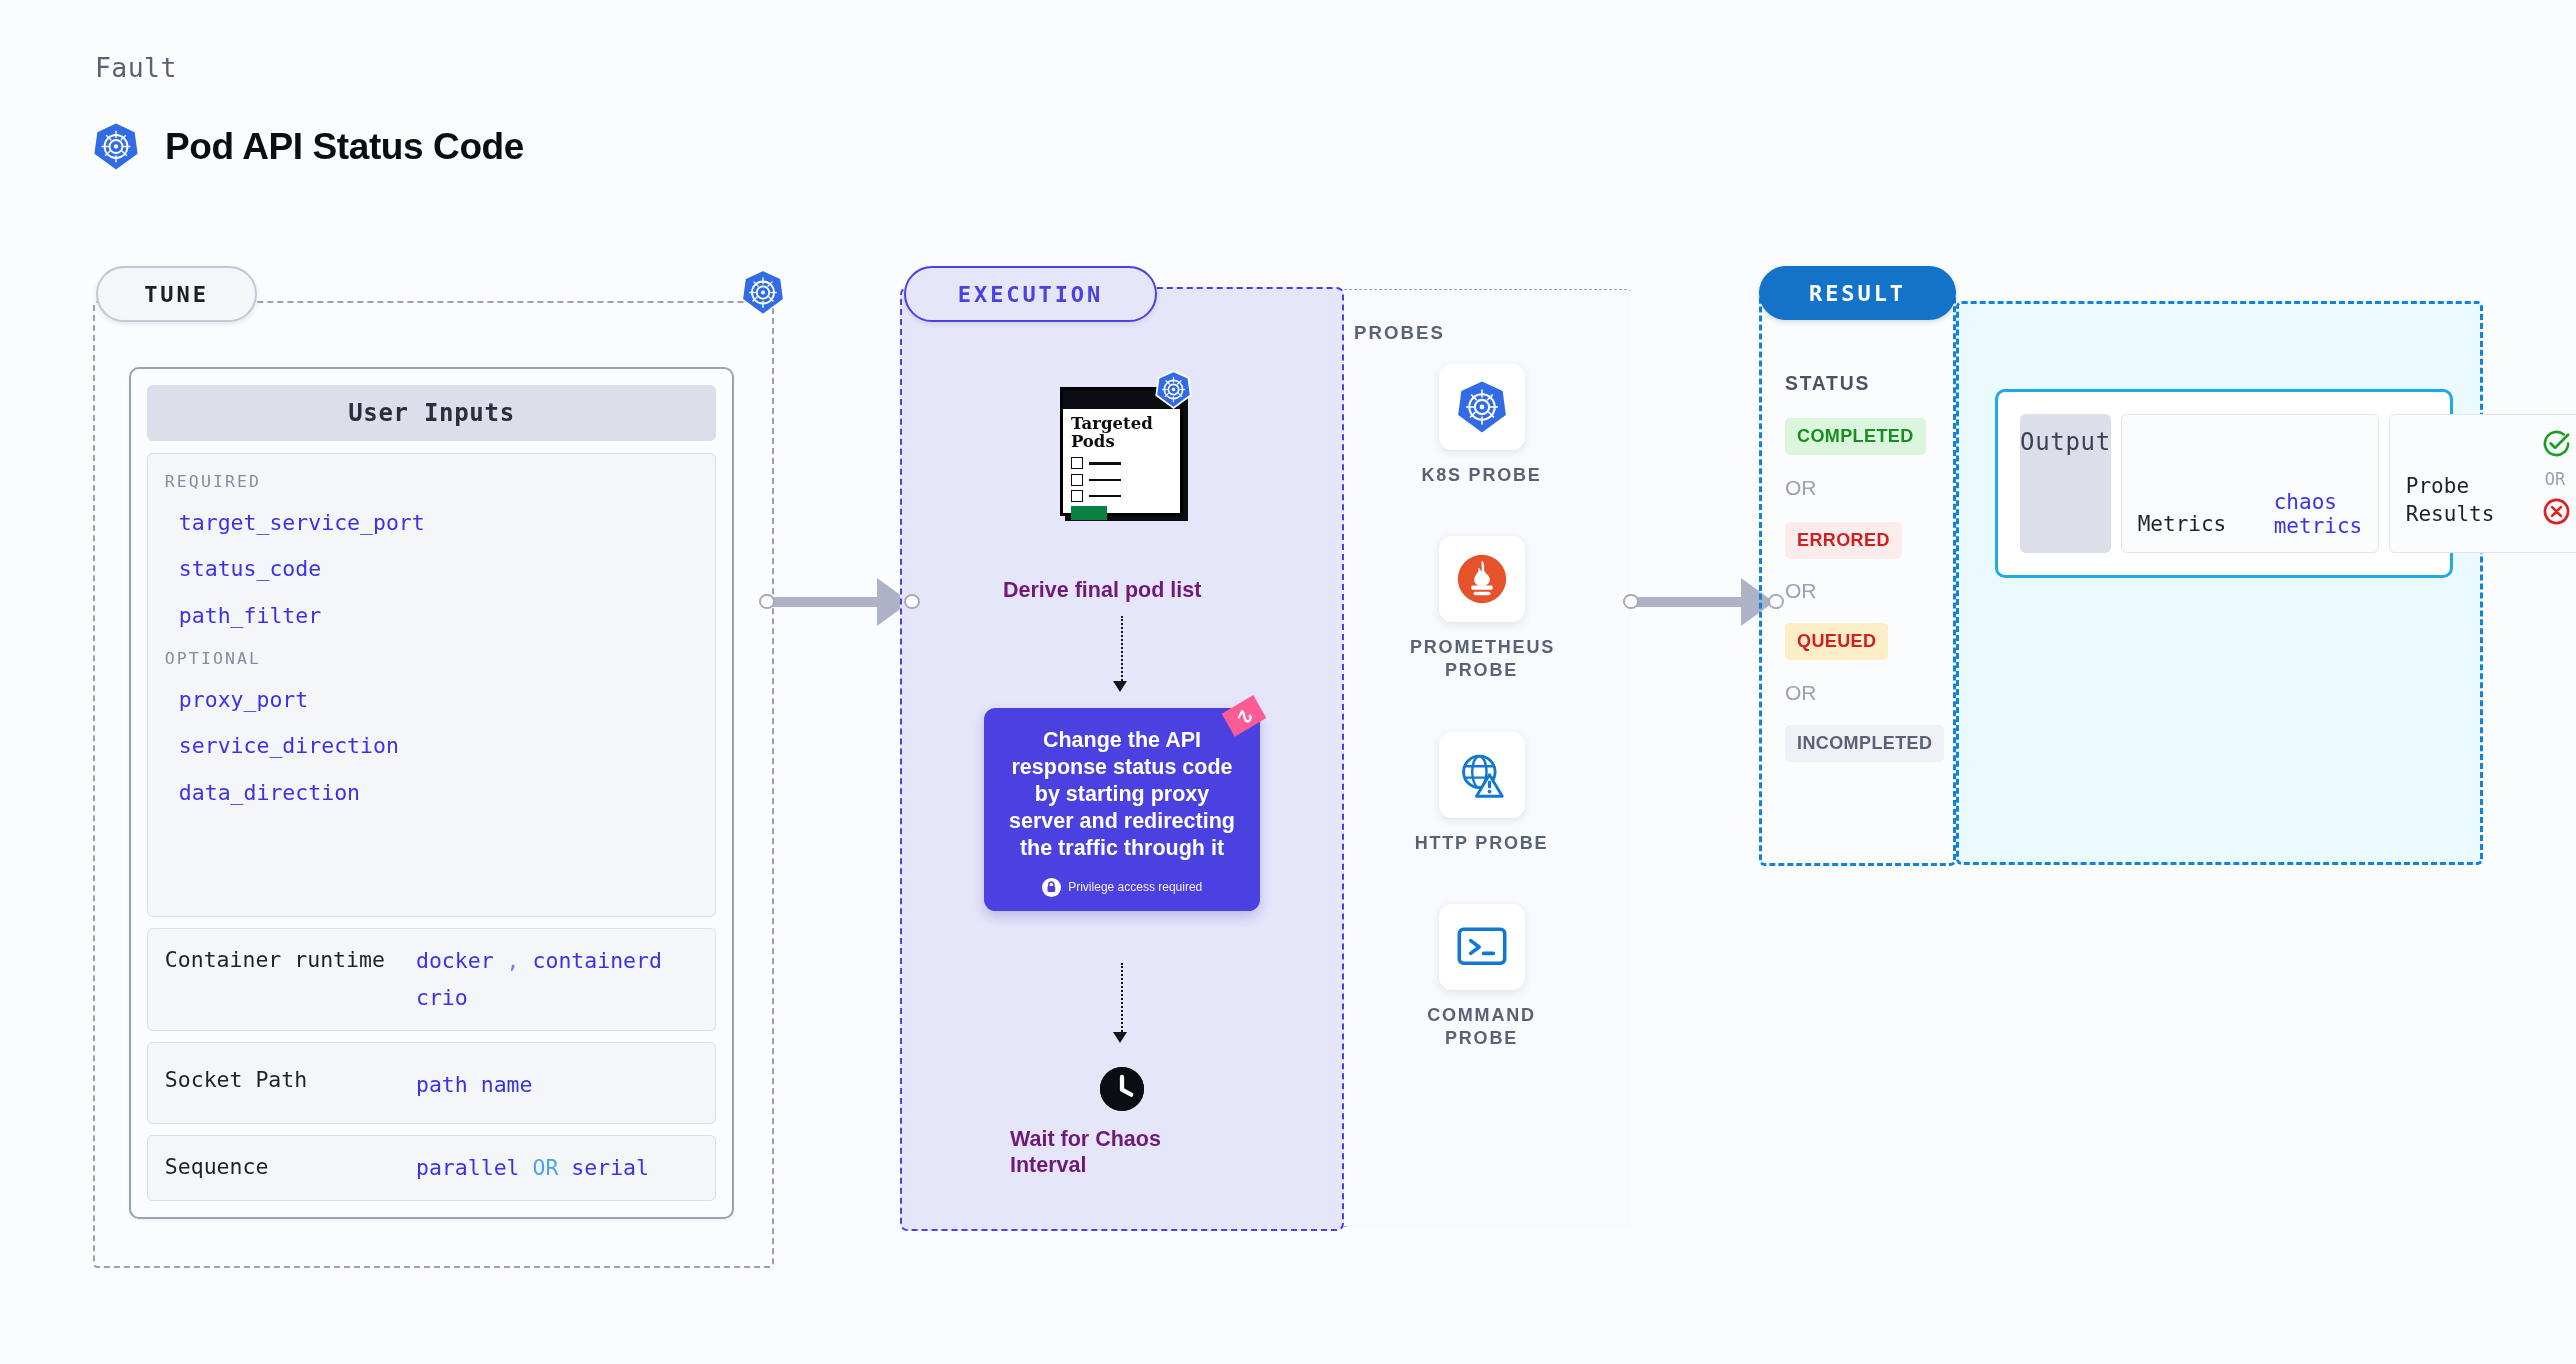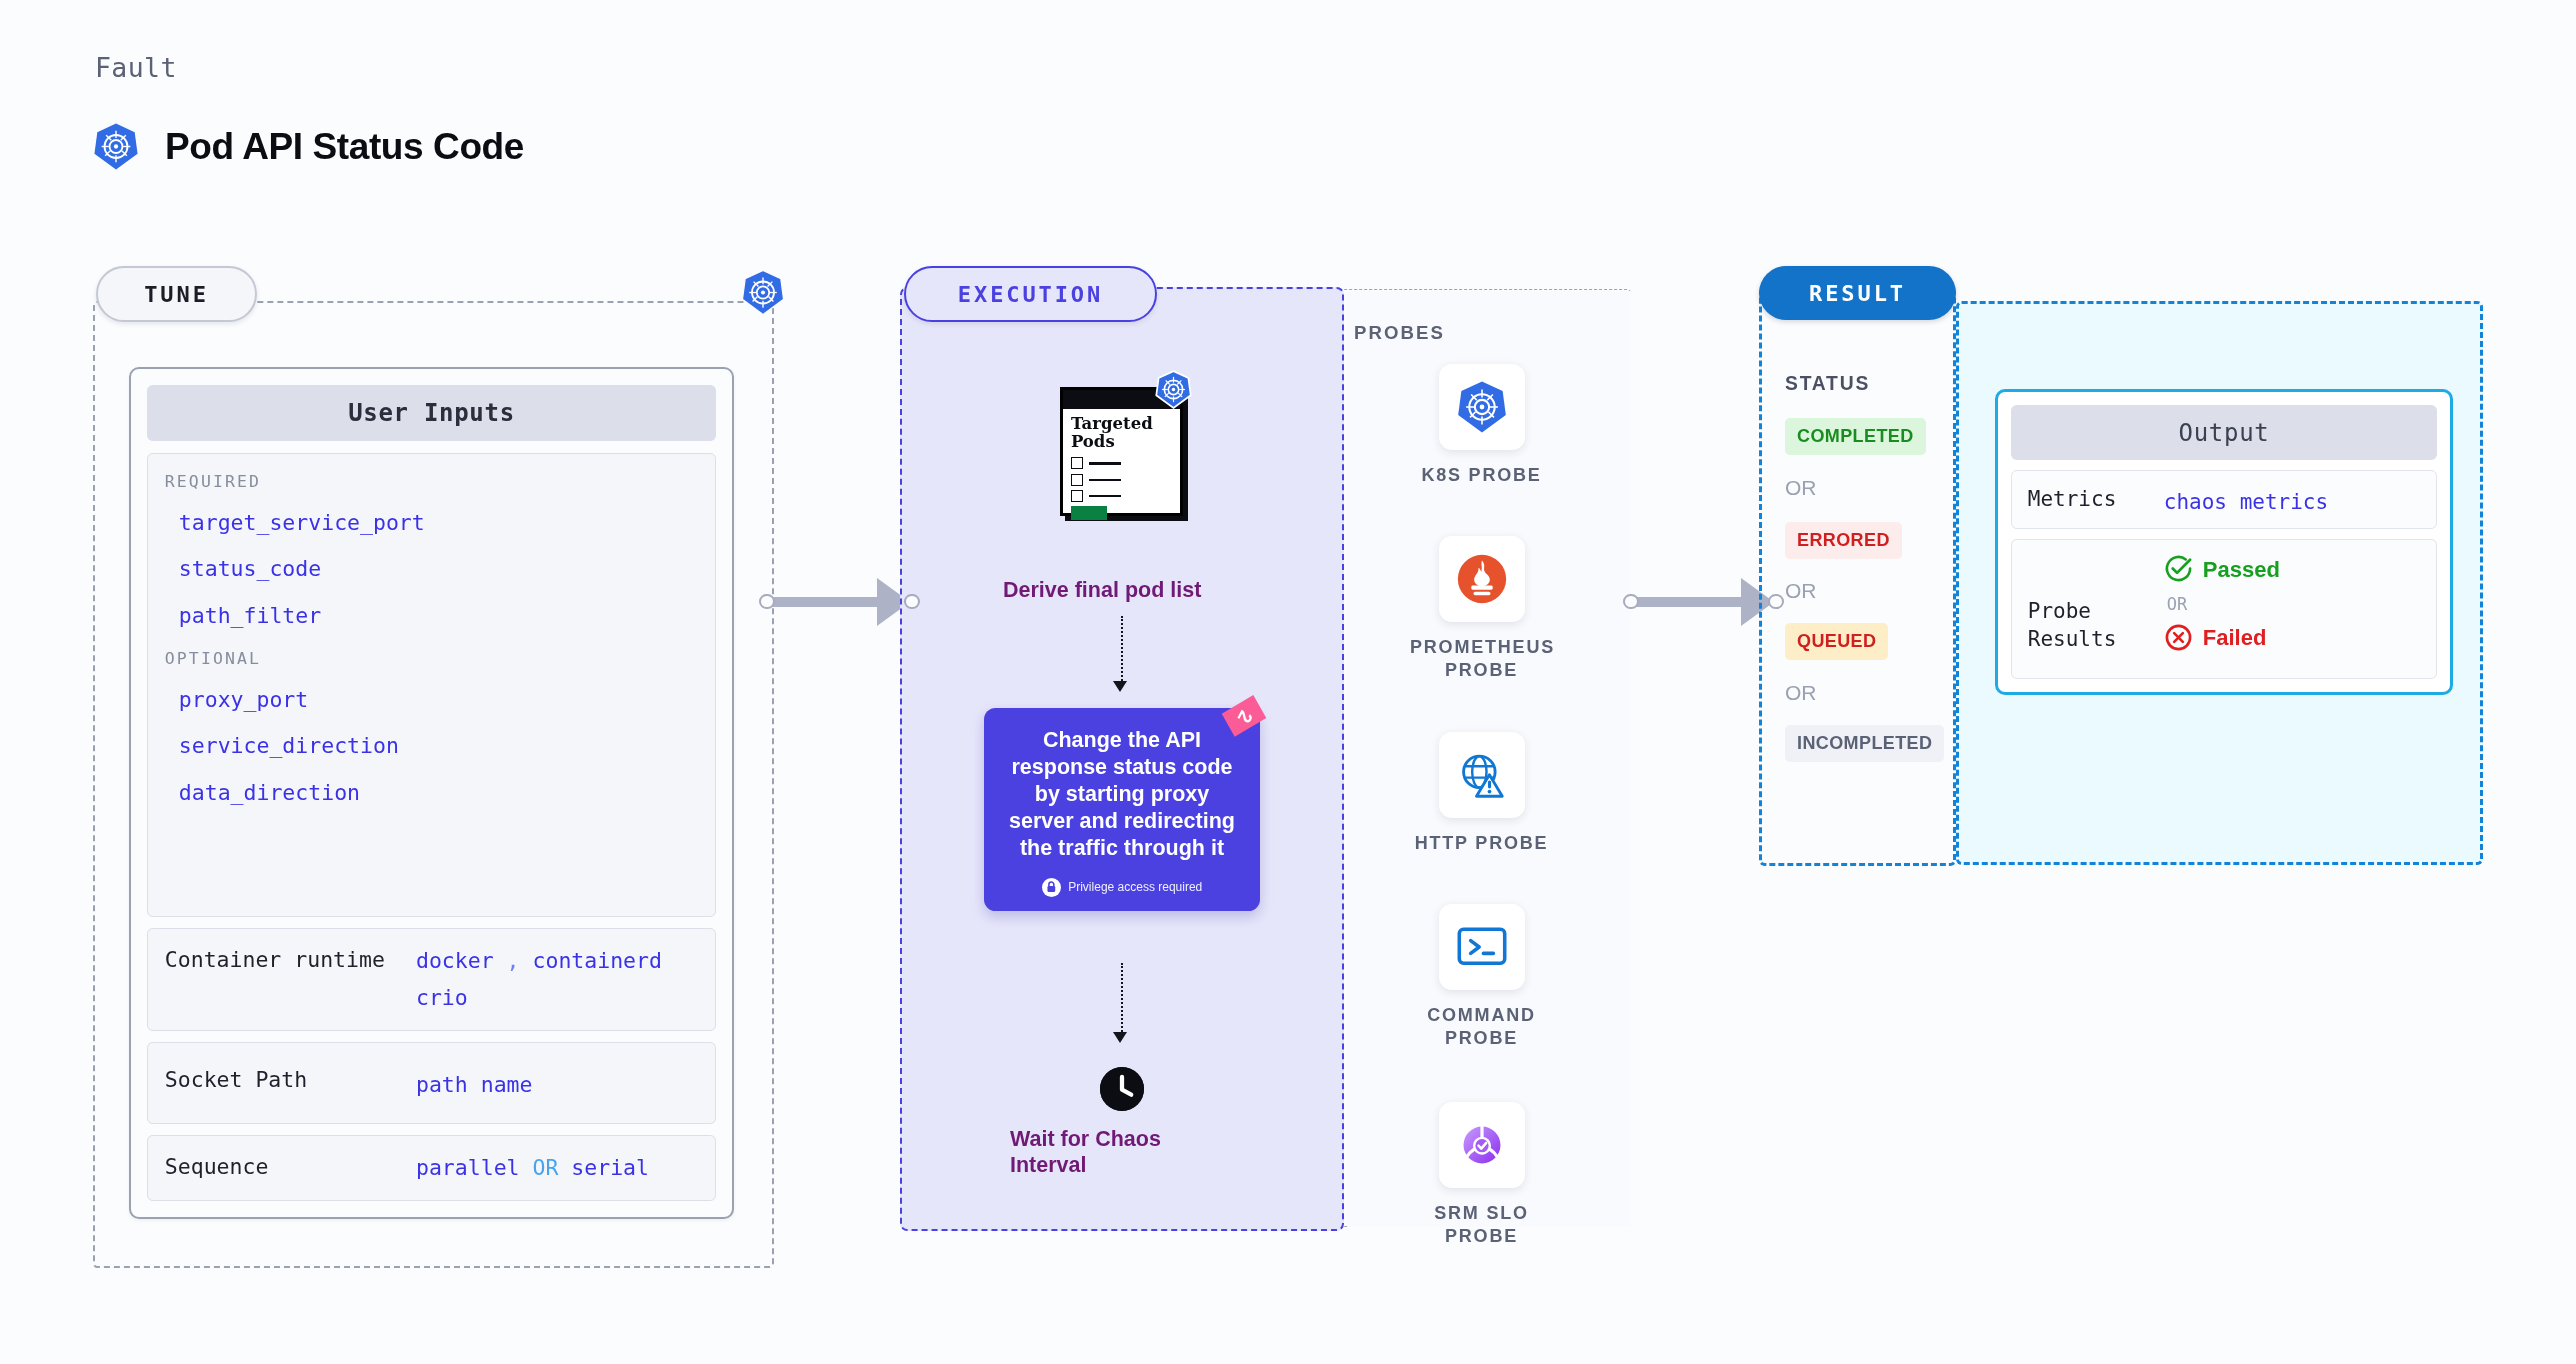--- a/index.html
+++ b/index.html
@@ -168,21 +168,21 @@
   }
   .badge {
     position: absolute; border-radius: 5px; padding: 7.9px 12px;
     font-size: 18px; font-weight: 700; letter-spacing: 0.4px;
   }
   .or-text { position: absolute; font-size: 21px; color: #9aa1b1; }
 
   .out-wrap { position: absolute; background: #ebfaff; }
   .out-card {
     position: absolute; background: #fff; border: 3.6px solid #1eaae4; border-radius: 10px;
-    padding: 13px; display: flex; flex-direction: column; gap: 10px;
+    padding: 22px; display: flex; flex-direction: row; gap: 10px;
   }
   .out-head {
     background: #dcdeea; border-radius: 5.7px;
     font-family: "DejaVu Sans Mono", monospace; font-size: 24px;
     color: #3b4150; text-align: center; padding: 13.6px 0; letter-spacing: 0.7px;
   }
   .out-row {
     background: #fbfcfe; border: 1.4px solid #e2e4ec; border-radius: 5.7px;
     display: flex; padding: 14.3px 15.8px; align-items: flex-end;
   }
@@ -438,38 +438,20 @@
         <ellipse cx="34" cy="32" rx="10" ry="22" fill="none" stroke="#1177d4" stroke-width="3.4"></ellipse>
         <path d="M13 24h42M13 40h42" stroke="#1177d4" stroke-width="3.4" fill="none"></path>
         <path d="M48 36l18 30H30z" fill="#fff" stroke="#1177d4" stroke-width="4" stroke-linejoin="round"></path>
         <rect x="46" y="44" width="4.4" height="11" rx="2.2" fill="#1177d4"></rect>
         <circle cx="48.2" cy="59.5" r="2.6" fill="#1177d4"></circle>
       </svg>
     </div>
     <div class="cap">HTTP PROBE</div>
   </div>
 
-  <div class="probe" style="left:1410px; top:1102px;">
-    <div class="tile">
-      <svg width="54" height="54" viewBox="0 0 76 76">
-        <defs>
-          <linearGradient id="slog" x1="0" y1="0" x2="1" y2="1">
-            <stop offset="0" stop-color="#c89cfb"></stop>
-              <stop offset="1" stop-color="#8b2df0"></stop>
-          </linearGradient>
-        </defs>
-        <circle cx="38" cy="38" r="26" fill="url(#slog)"></circle>
-        <path d="M38 12v18" stroke="#fff" stroke-width="4.5" stroke-linecap="round"></path>
-        <path d="M17 54c6-9 14-13 21-13s15 4 21 13" stroke="#fff" stroke-width="4.5" fill="none" stroke-linecap="round"></path>
-        <circle cx="38" cy="39" r="11" fill="#a25cf5" stroke="#fff" stroke-width="3.4"></circle>
-        <path d="M33 39l4 4 7-8" fill="none" stroke="#fff" stroke-width="3.6" stroke-linecap="round" stroke-linejoin="round"></path>
-      </svg>
-    </div>
-    <div class="cap">SRM SLO PROBE</div>
-  </div>
 
   <div class="conn" style="left:1623px; top:573px; width:161px;">
     <div class="dot"></div>
     <div class="bar"></div>
     <div class="head"></div>
     <div class="dot"></div>
   </div>
 
   <div class="status-col dashed-blue" style="left:1759px; top:287px; width:197px; height:579px;"></div>
   <div class="pill pill-result" style="left:1759px; top:266px; width:197px; height:54px;">

